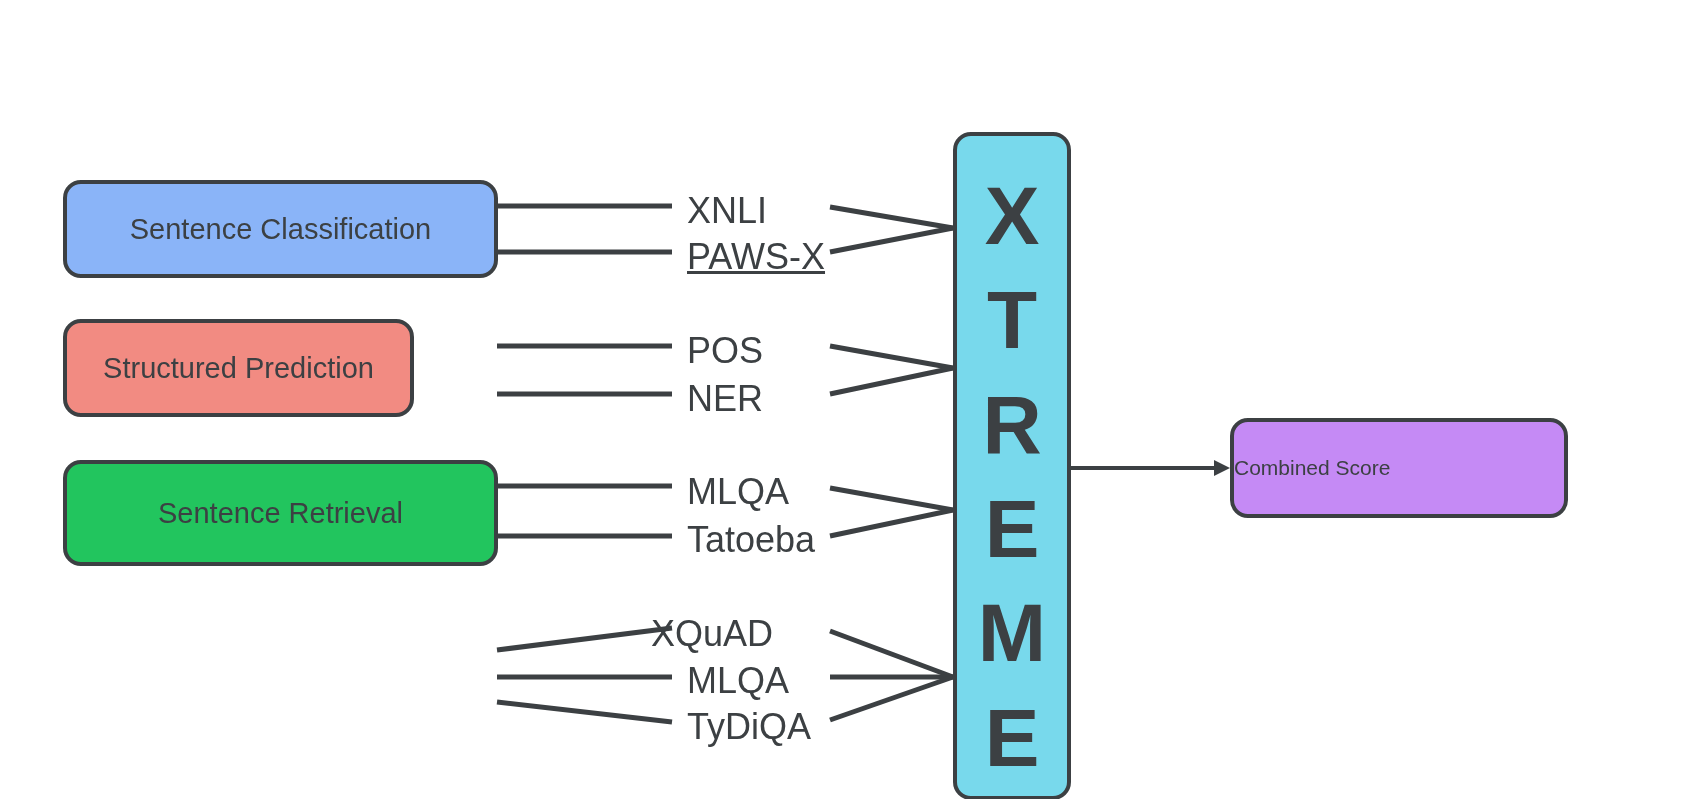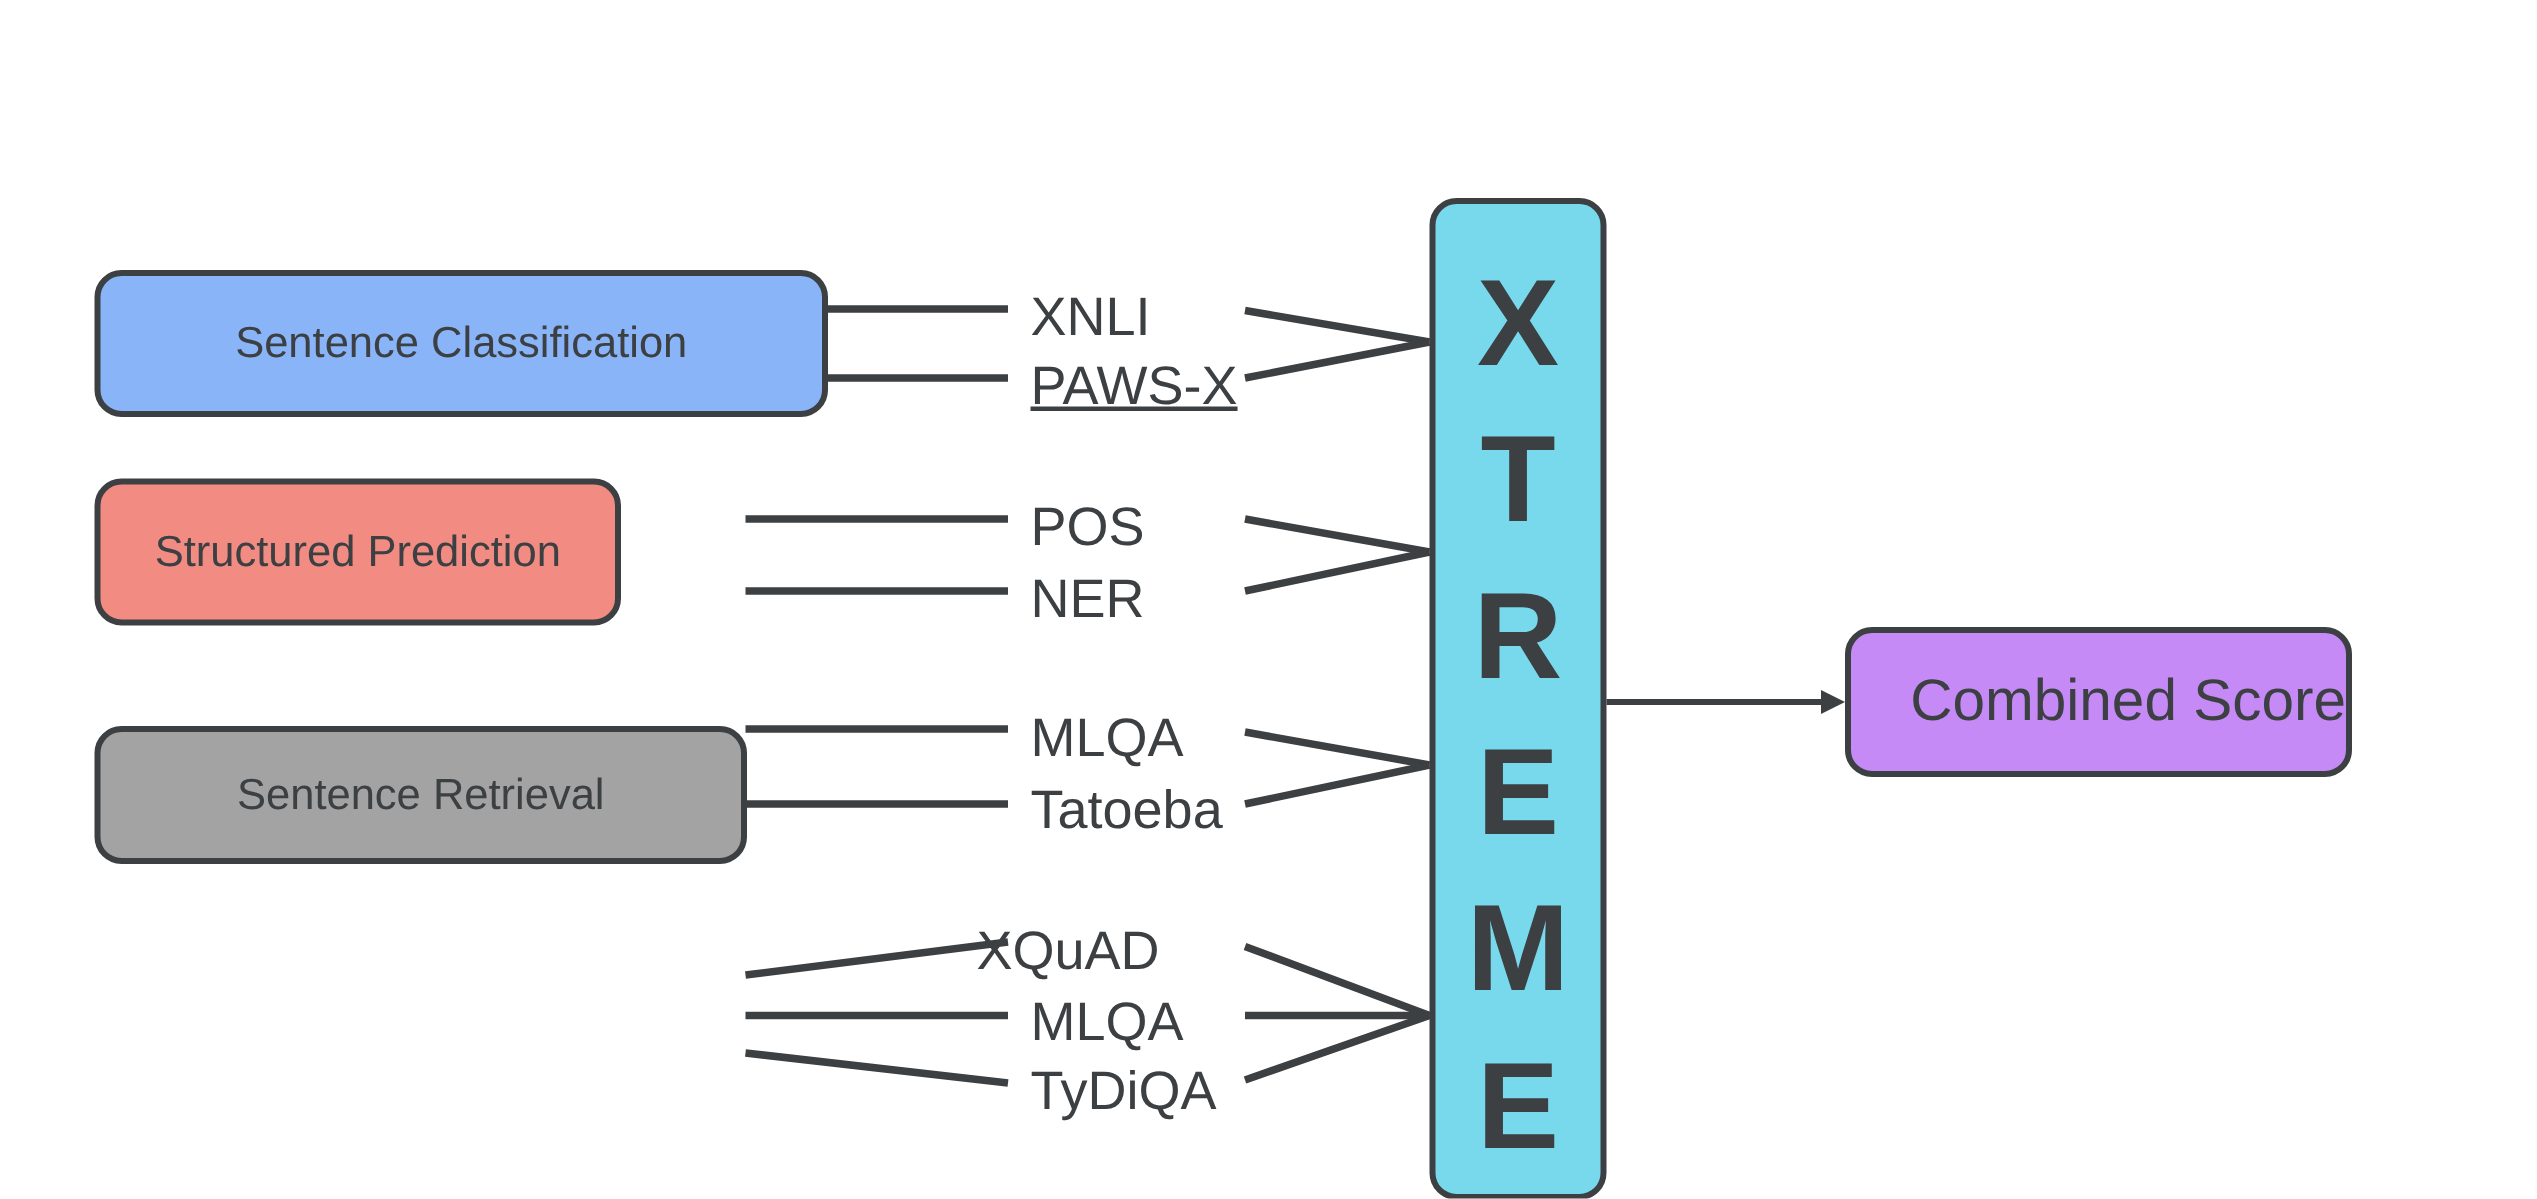--- a/index.html
+++ b/index.html
@@ -65,22 +65,22 @@
       position: absolute;
       left: 1230px;
       top: 418px;
       width: 338px;
       height: 100px;
       box-sizing: border-box;
       border: 4px solid #3c4043;
       border-radius: 18px;
       display: flex;
       align-items: center;
-      justify-content: flex-end;
-      font-size: 39px;
+      justify-content: flex-start;
+      font-size: 21px;
       color: #3c4043;
       white-space: nowrap;
     }
   </style>
 </head>
 <body>
 
 <div id="diagram">
   <svg id="connectors" width="1691" height="799" style="position:absolute;left:0;top:0;">
     <g id="connector-group">
@@ -102,27 +102,27 @@
         <line x1="830" y1="631" x2="953" y2="677" stroke="#3c4043" stroke-width="5"></line>
         <line x1="830" y1="677" x2="953" y2="677" stroke="#3c4043" stroke-width="5"></line>
         <line x1="830" y1="720" x2="953" y2="677" stroke="#3c4043" stroke-width="5"></line>
       </g>
     <g>
       <line x1="1071" y1="468" x2="1216" y2="468" stroke="#3c4043" stroke-width="4"></line>
       <polygon points="1230,468 1214,460 1214,476" fill="#3c4043"></polygon>
     </g>
   </svg>
 
-  <div class="category-box" id="cat-0" style="left: 63px; top: 180px; width: 489px; height: 98px; background: rgb(138, 180, 248);">
+  <div class="category-box" id="cat-0" style="left: 63px; top: 180px; width: 435px; height: 98px; background: rgb(138, 180, 248);">
     <span>Sentence Classification</span>
   </div>
   <div class="category-box" id="cat-1" style="left: 63px; top: 319px; width: 351px; height: 98px; background: rgb(242, 139, 130);">
     <span>Structured Prediction</span>
   </div>
-  <div class="category-box" id="cat-2" style="left: 63px; top: 460px; width: 435px; height: 92px; background: #a3a3a3; margin-top: 24px;">
+  <div class="category-box" id="cat-2" style="left: 63px; top: 460px; width: 435px; height: 106px; background: #22c55e;">
     <span>Sentence Retrieval</span>
   </div>
 
   <span class="task-label" style="left:687px;top:193px;">XNLI</span>
   <span class="task-label" style="left:687px;top:239px;text-decoration:underline;">PAWS-X</span>
 
   <span class="task-label" style="left:687px;top:333px;">POS</span>
   <span class="task-label" style="left:687px;top:381px;">NER</span>
 
   <span class="task-label" style="left:687px;top:474px;">MLQA</span>

